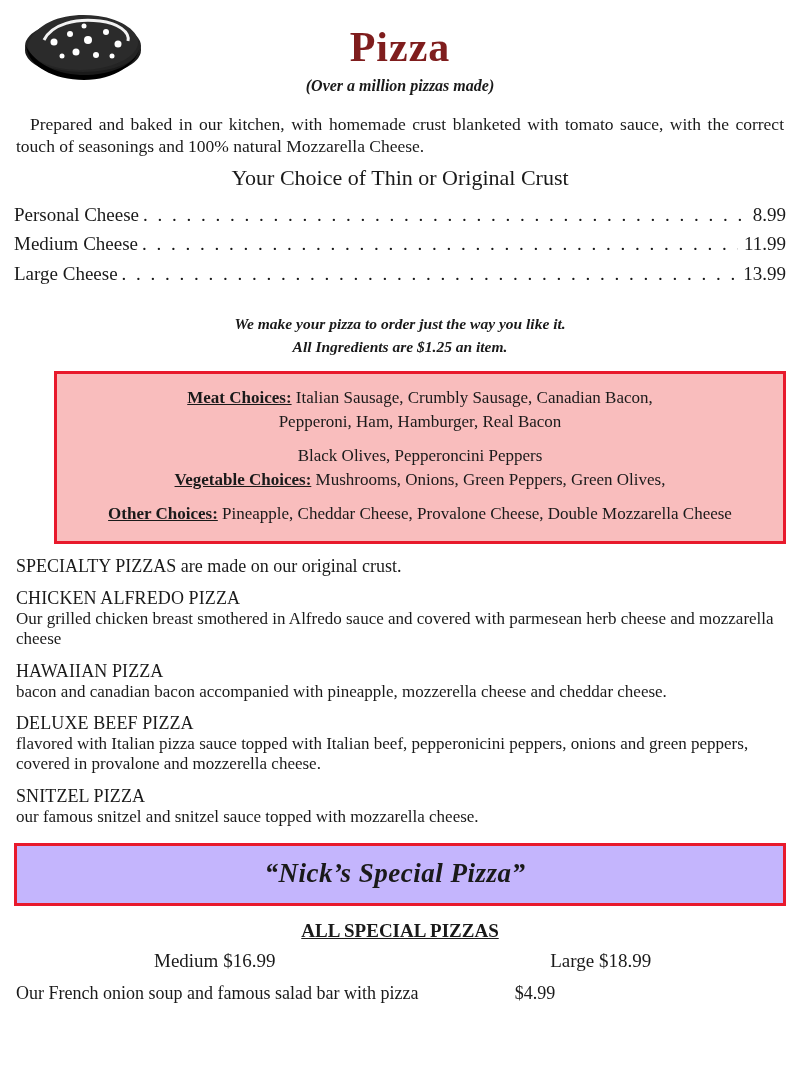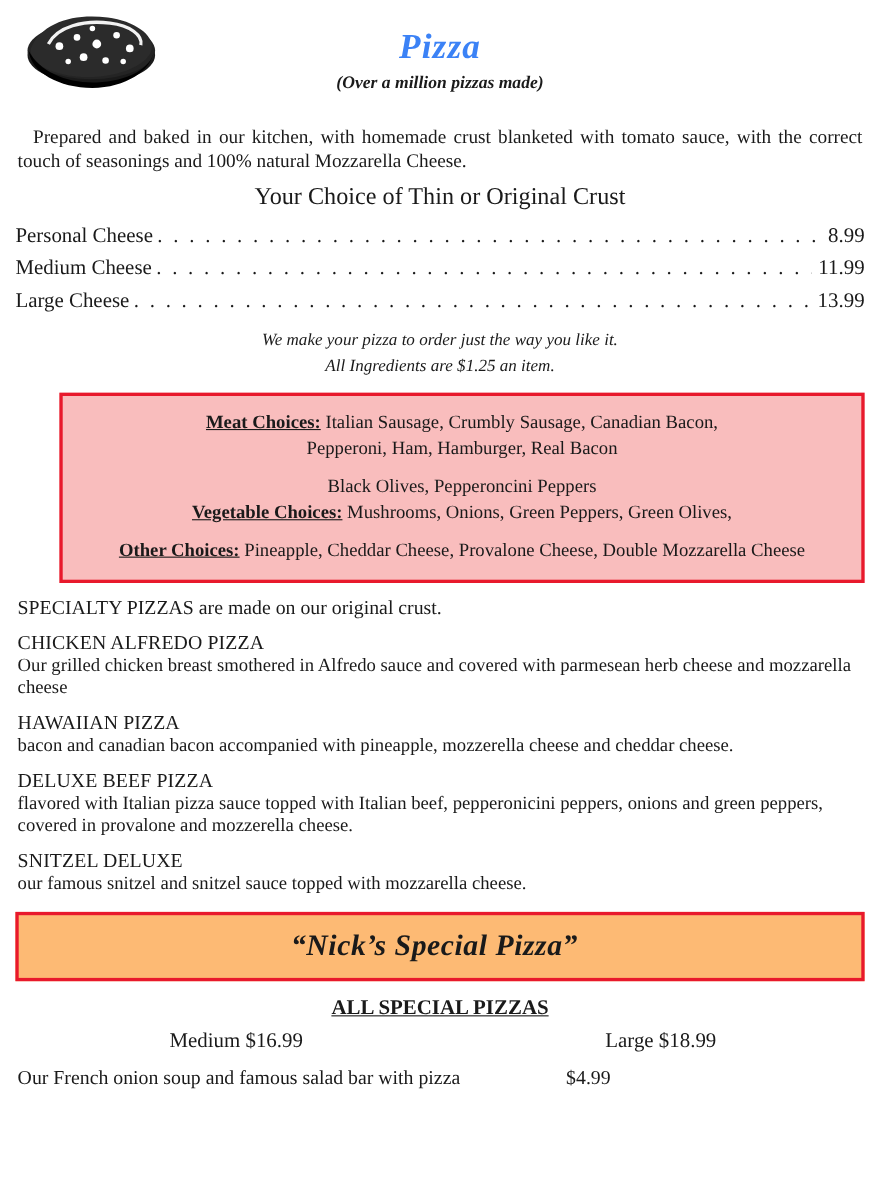--- a/index.html
+++ b/index.html
@@ -31,24 +31,23 @@
   .pizza-logo {
     position: absolute;
     left: 4px;
     top: 10px;
     width: 130px;
     height: 72px;
   }
   .title {
     text-align: center;
     font-family: "Liberation Serif", serif;
-    font-style: italic;
-    font-weight: bold;
-    font-size: 32px;
-    color: #3b82f6;
+    font-weight: bold;
+    font-size: 42px;
+    color: #7f1d1d;
     letter-spacing: 1px;
     padding-top: 26px;
     line-height: 1;
   }
   .subtitle {
     text-align: center;
     font-style: italic;
     font-weight: bold;
     font-size: 16px;
     margin-top: 9px;
@@ -86,24 +85,24 @@
     font-size: 19px;
     letter-spacing: 2.5px;
     margin: 0 2px;
     color: #1a1a1a;
   }
   .price-val { padding-left: 4px; }
 
   .note {
     text-align: center;
     font-style: italic;
-    font-weight: normal;
+    font-weight: bold;
     font-size: 15.5px;
     line-height: 1.5;
-    margin-top: 10px;
+    margin-top: 24px;
   }
 
   
   .pink-box {
     border: 3px solid #e8192c;
     background: #f9bdbd;
     margin-top: 12px;
     padding: 12px 10px 14px 10px;
     text-align: center;
     margin-left: 40px;
@@ -134,21 +133,21 @@
     letter-spacing: 0.1px;
   }
   .item-desc {
     font-size: 17px;
     line-height: 1.2;
   }
 
   
   .nick-box {
     border: 3px solid #e8192c;
-    background: #fdba74;
+    background: #c4b5fd;
     margin-top: 16px;
     padding: 12px 10px 14px 0;
     text-align: center;
   }
   .nick-title {
     font-family: "Liberation Serif", serif;
     font-style: italic;
     font-weight: bold;
     font-size: 27px;
     letter-spacing: 0.5px;
@@ -284,21 +283,21 @@
   </div>
   <div class="item">
     <div class="item-name">HAWAIIAN PIZZA</div>
     <div class="item-desc">bacon and canadian bacon accompanied with pineapple, mozzerella cheese and cheddar cheese.</div>
   </div>
   <div class="item">
     <div class="item-name">DELUXE BEEF PIZZA</div>
     <div class="item-desc">flavored with Italian pizza sauce topped with Italian beef, pepperonicini peppers, onions and green peppers, covered in provalone and mozzerella cheese.</div>
   </div>
   <div class="item">
-    <div class="item-name">SNITZEL DELUXE</div>
+    <div class="item-name">SNITZEL PIZZA</div>
     <div class="item-desc">our famous snitzel and snitzel sauce topped with mozzarella cheese.</div>
   </div>
 
   <div class="nick-box">
     <div class="nick-title">“Nick’s Special Pizza”</div>
   </div>
 
   <div class="all-special">ALL SPECIAL PIZZAS</div>
   <div class="size-row">
     <div class="left">Medium $16.99</div>

